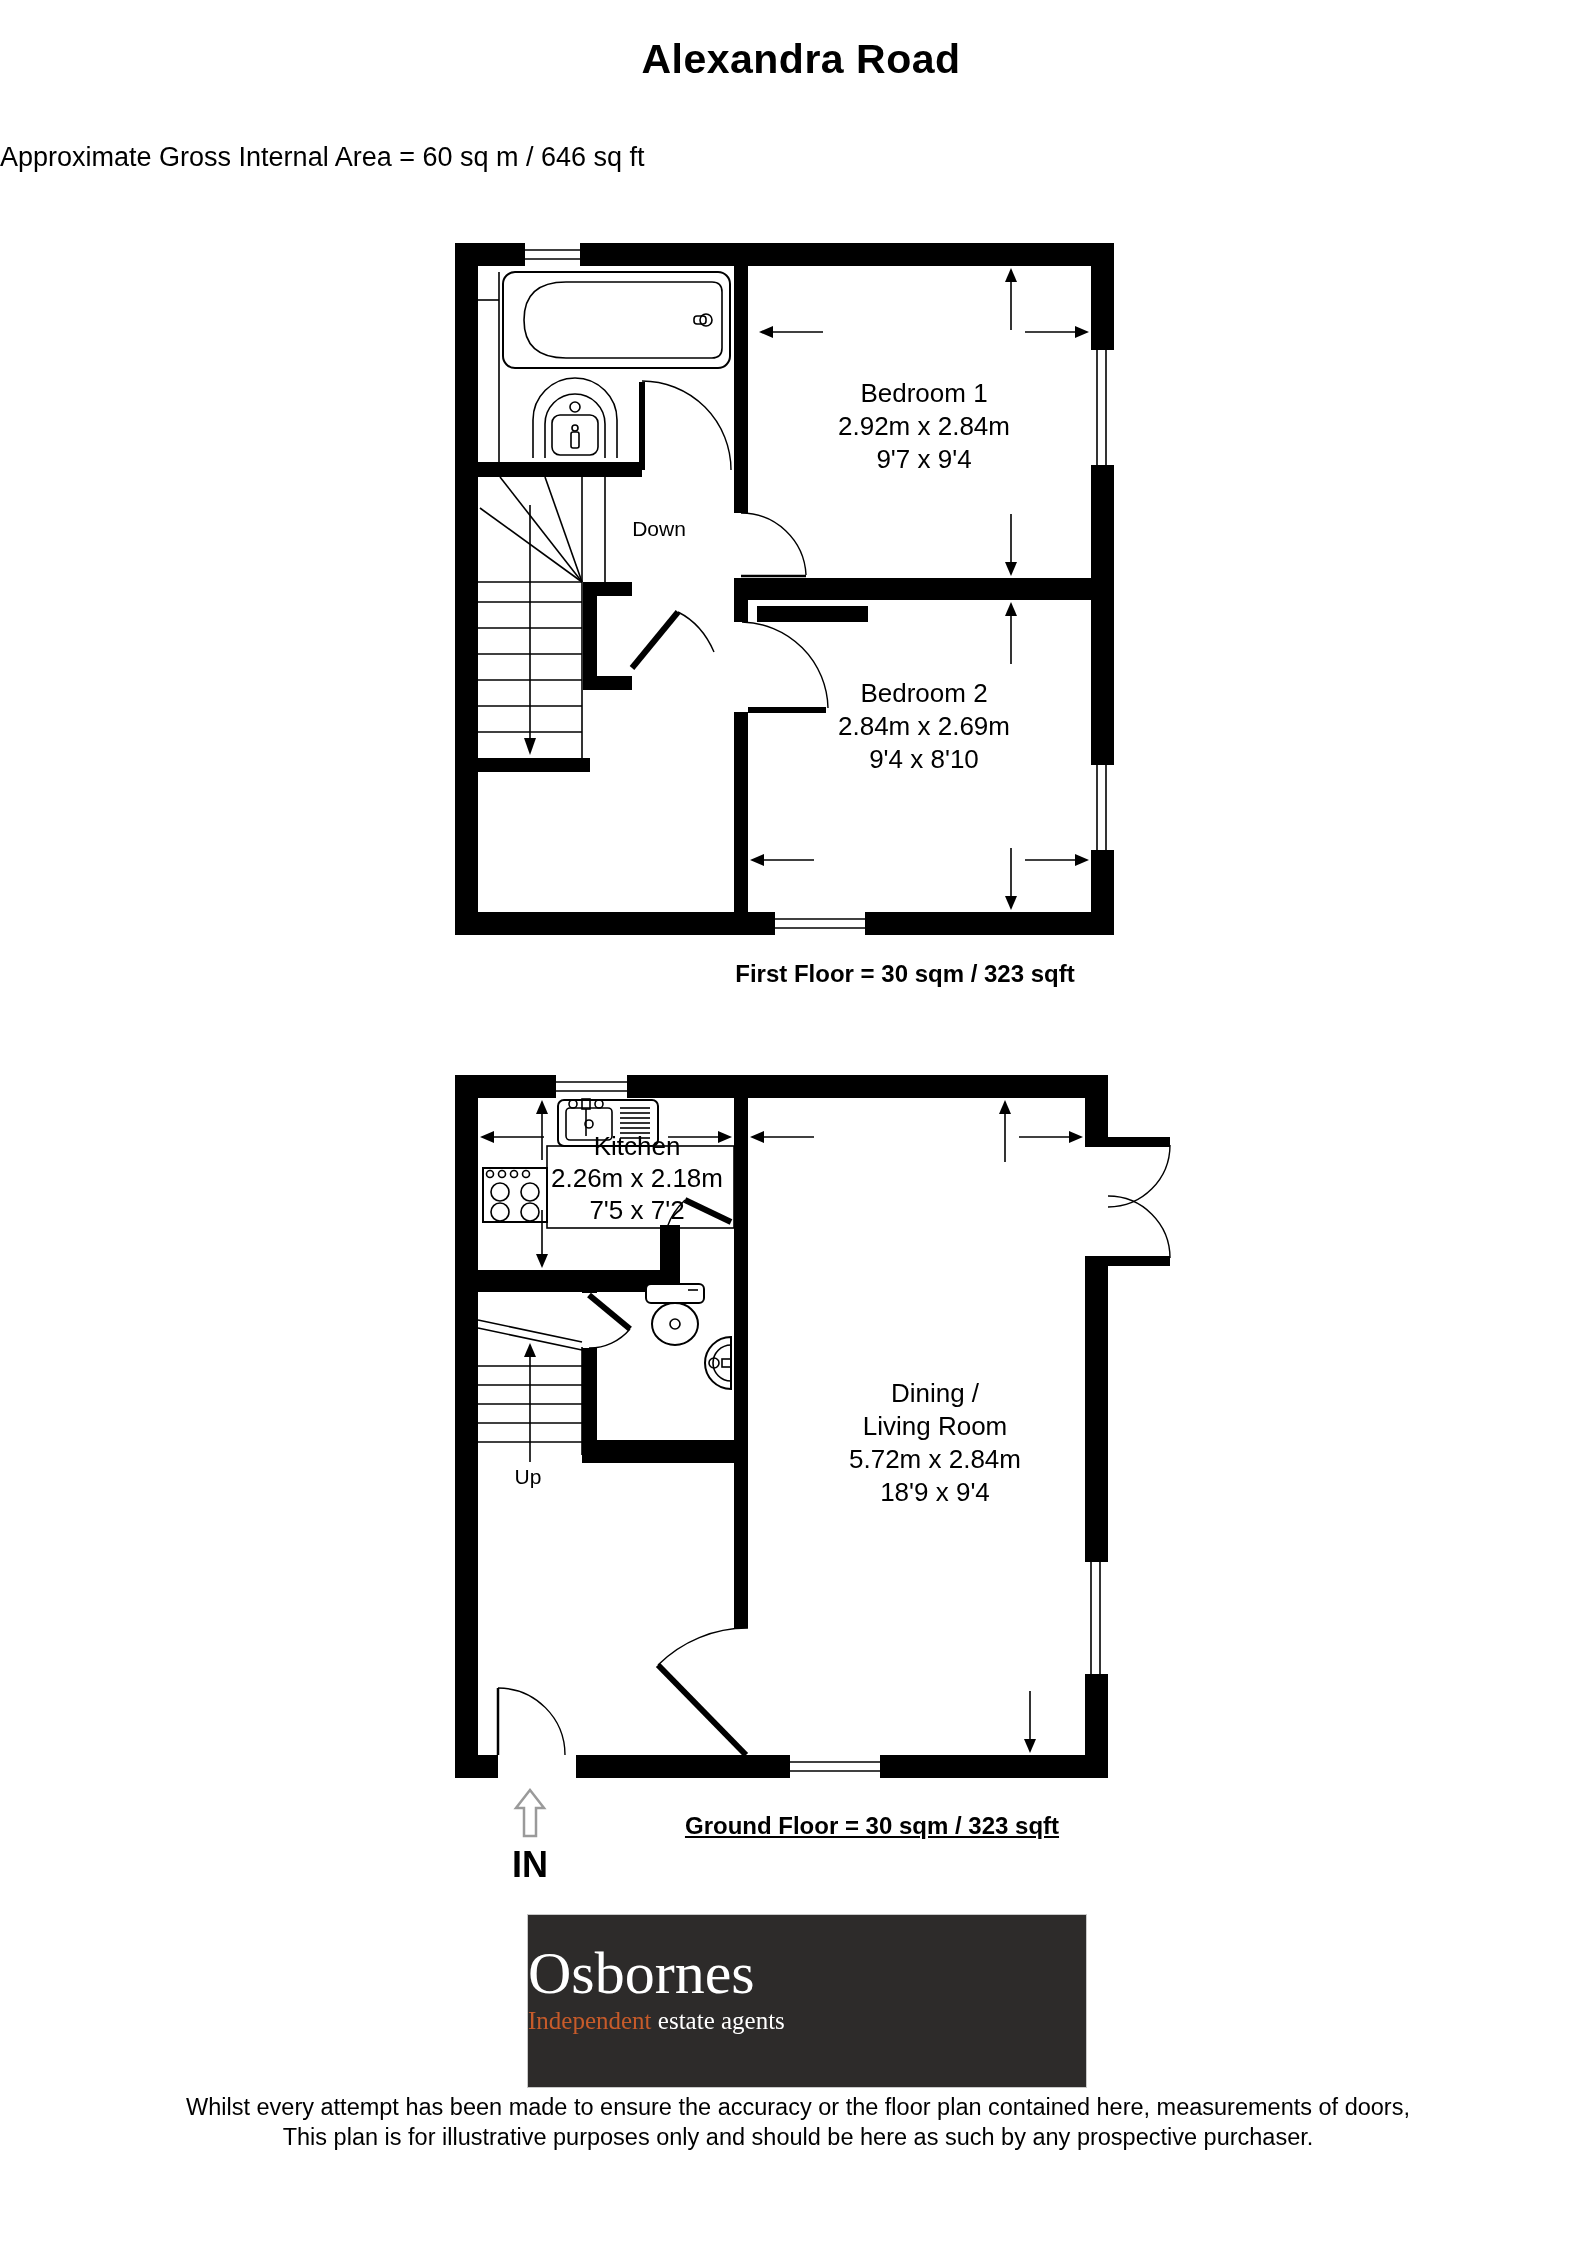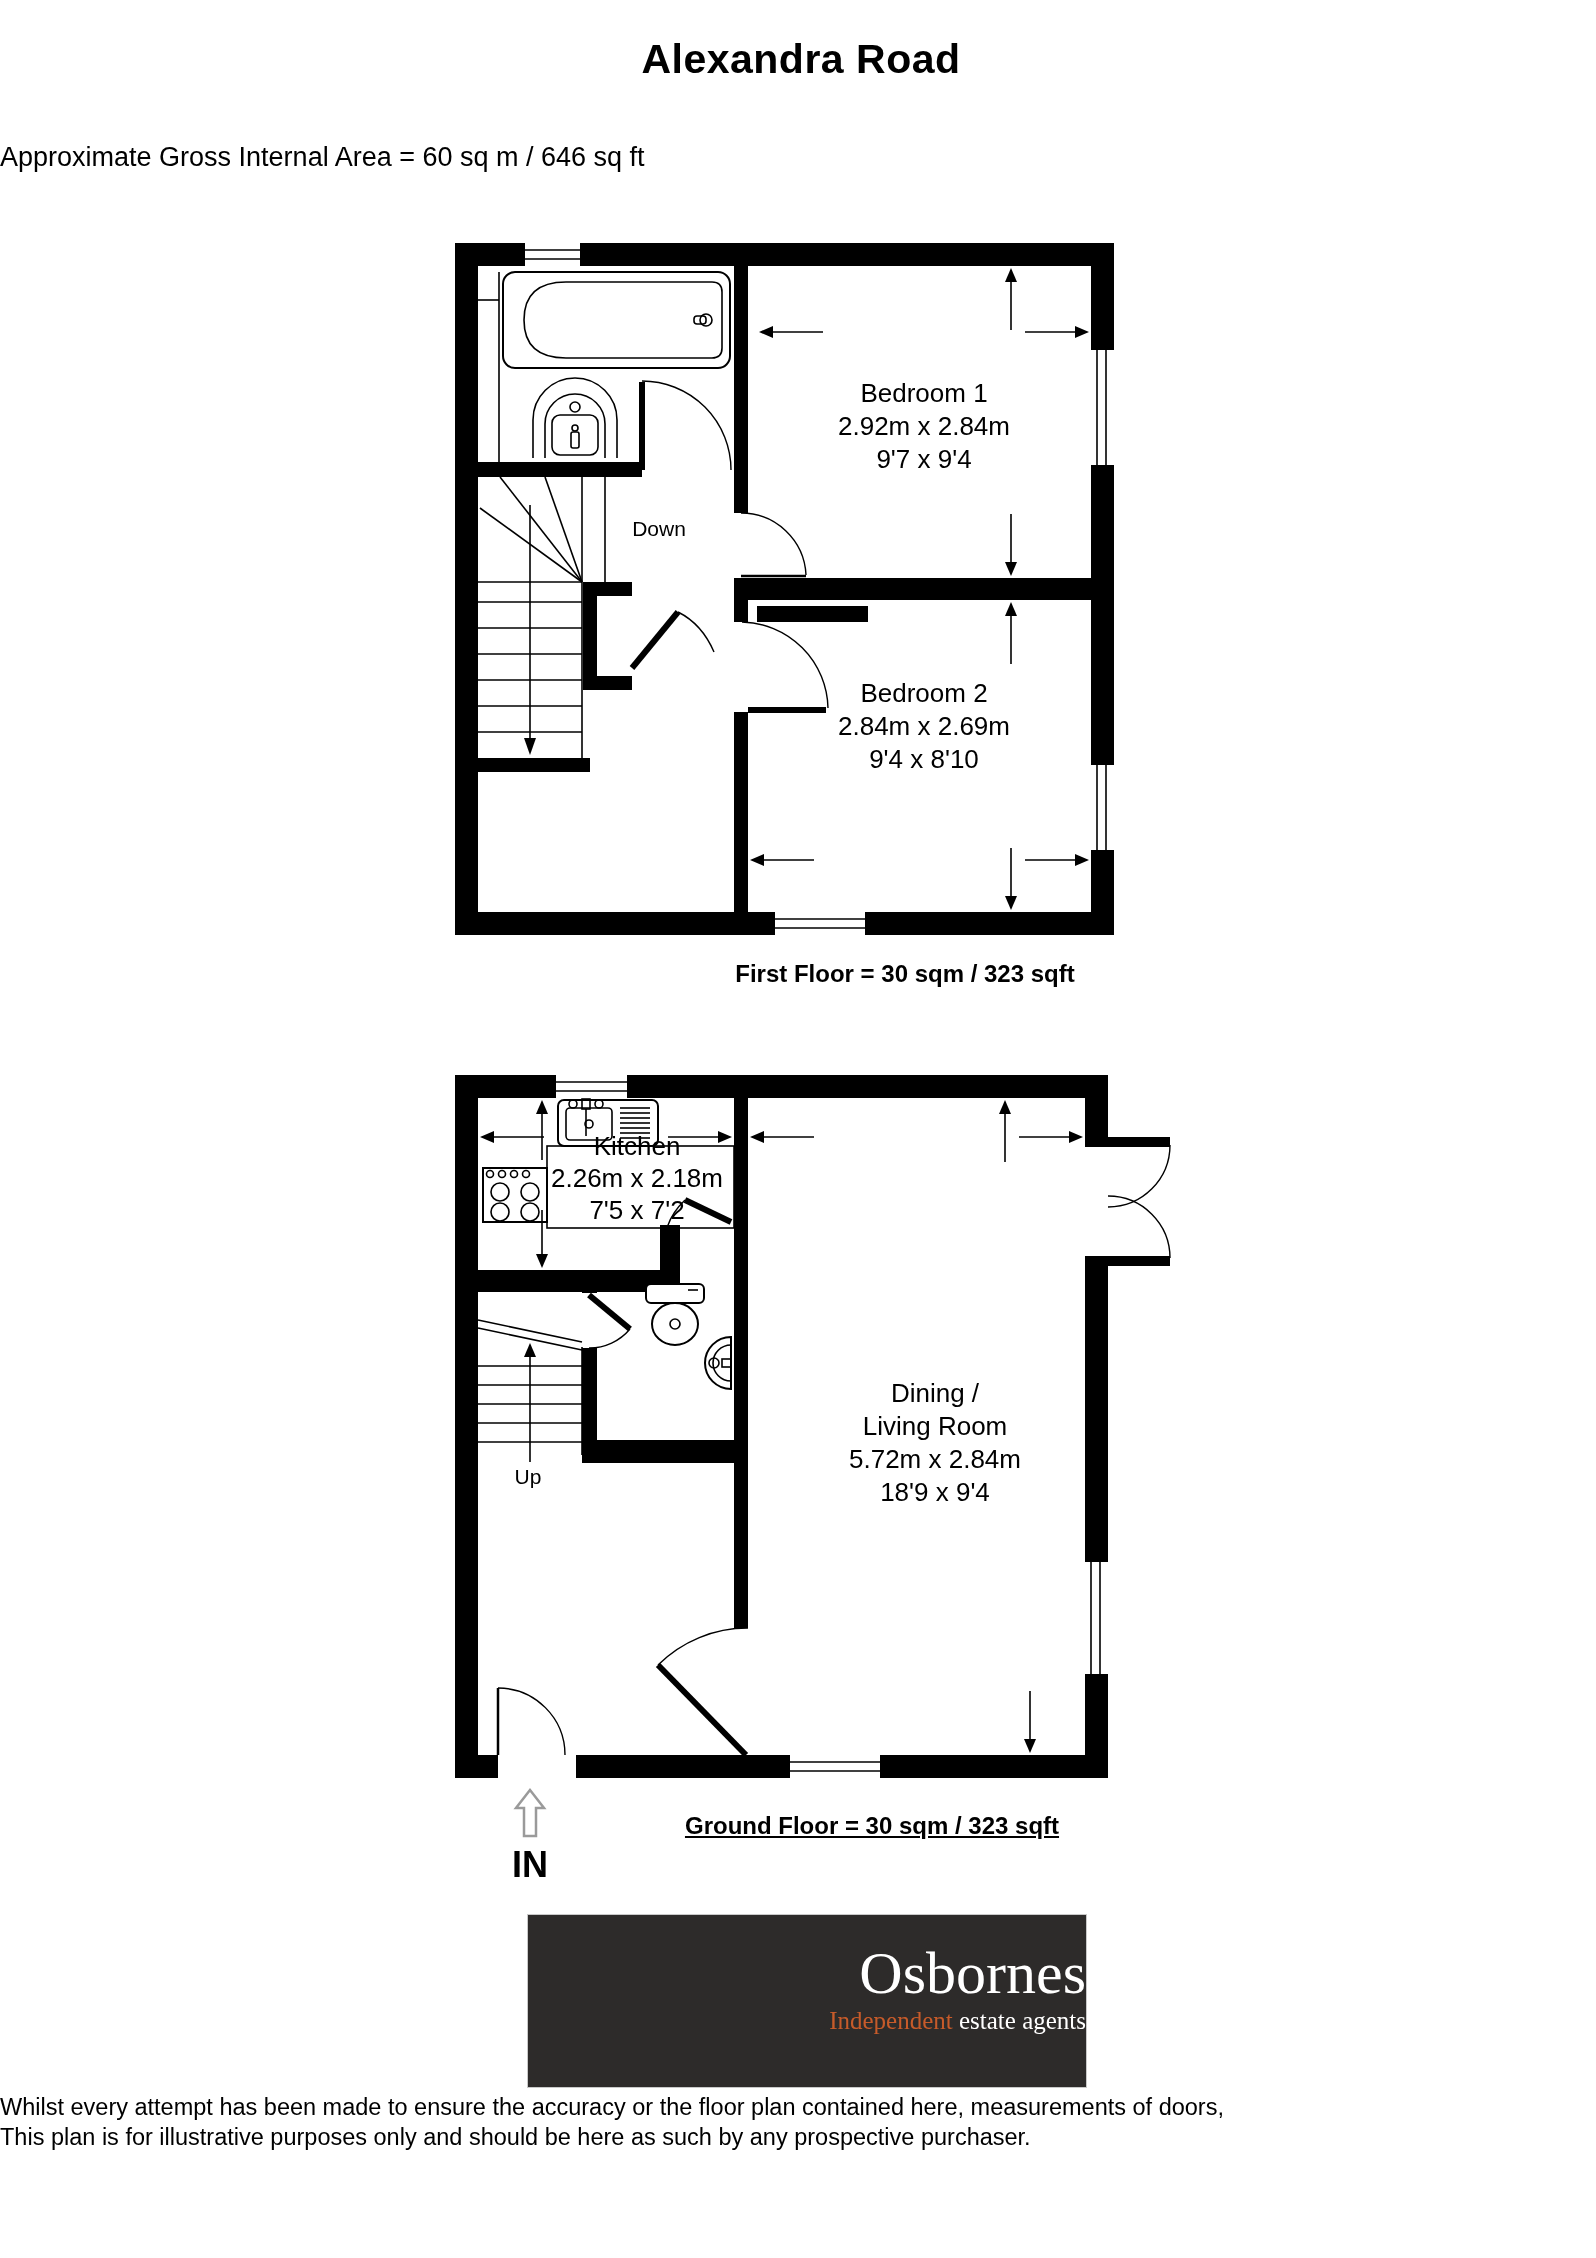--- a/index.html
+++ b/index.html
@@ -6,25 +6,25 @@
   body{width:1596px;height:2258px;position:relative;font-family:"Liberation Sans",sans-serif;color:#000;}
   .page-title{position:absolute;top:36px;left:3px;width:100%;text-align:center;font-size:41px;font-weight:bold;letter-spacing:.5px;}
   .page-subtitle{position:absolute;top:142px;left:0;width:100%;font-size:27px;}
   .plan-svg{position:absolute;}
   #ff-svg{left:440px;top:230px;}
   #gf-svg{left:440px;top:1060px;}
   .floor-caption{position:absolute;transform:translateX(-50%);font-size:24px;font-weight:bold;white-space:nowrap;}
   #ff-caption{left:905px;top:960px;}
   #gf-caption{left:872px;top:1812px;text-decoration:underline;}
   #in-label{position:absolute;left:530px;top:1844px;transform:translateX(-50%);font-size:36px;font-weight:bold;}
-  .logo-box{position:absolute;left:527px;top:1914px;width:558px;height:172px;background:#2d2b2a;border:1px solid #c9c9c9;text-align:right;}
+  .logo-box{position:absolute;left:527px;top:1914px;width:558px;height:172px;background:#2d2b2a;border:1px solid #c9c9c9;text-align:left;}
   .logo-brand{margin-top:26px;font-family:"Liberation Serif",serif;font-size:60px;color:#ffffff;line-height:64px;}
   .logo-tagline{font-family:Liberation Serif, serif;font-size:25px;color:#ffffff;margin-top:2px;}
   .logo-tagline .hl{color:#c75b2a;}
-  .disclaimer{position:absolute;top:2092px;left:0;width:100%;font-size:23.5px;line-height:30px;}
+  .disclaimer{position:absolute;top:2092px;left:0;width:100%;text-align:center;font-size:23.5px;line-height:30px;}
   svg text{font-family:"Liberation Sans",sans-serif;fill:#000;}
   .room-label{font-size:26px;}
   .stair-label{font-size:21px;}
   .wall{fill:#000;stroke:none;}
   .win{fill:#fff;stroke:none;}
   .thin{stroke:#000;stroke-width:1.6;fill:none;}
   .fix{stroke:#000;stroke-width:2;fill:#fff;}
   .leaf{stroke:#000;stroke-width:6;fill:none;}
   .leaf-thin{stroke:#000;stroke-width:2.5;fill:none;}
   .arc{stroke:#000;stroke-width:1.4;fill:none;}

